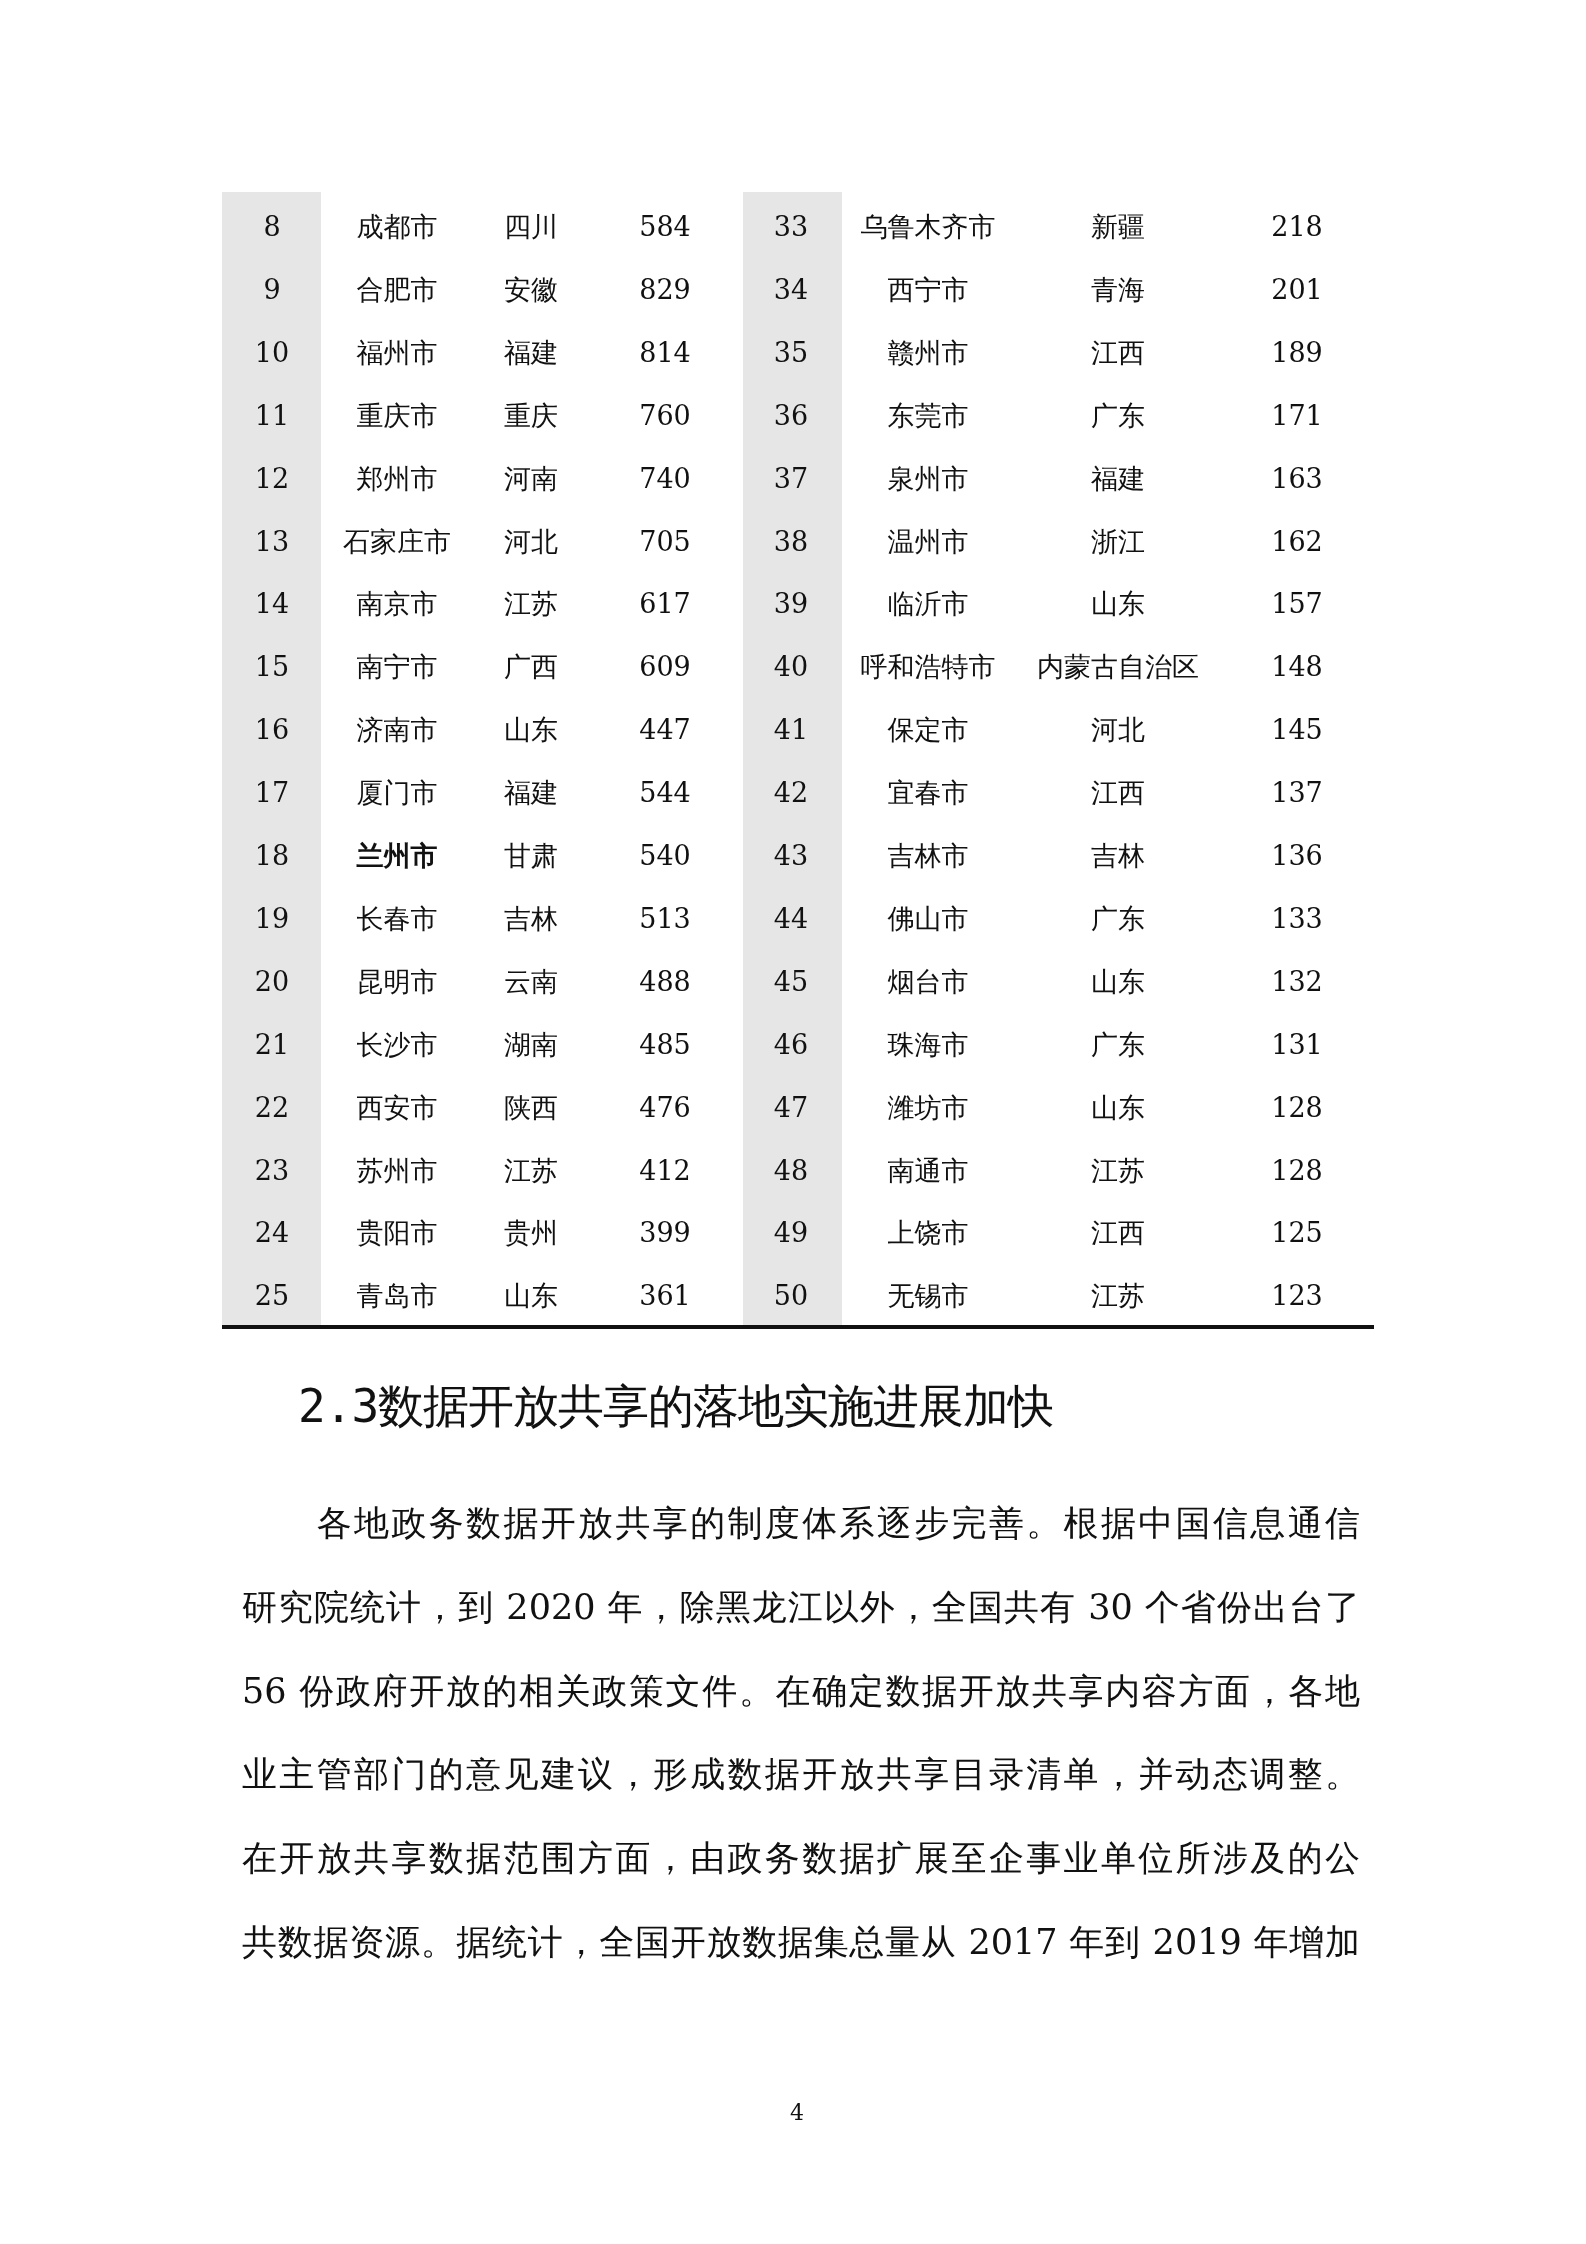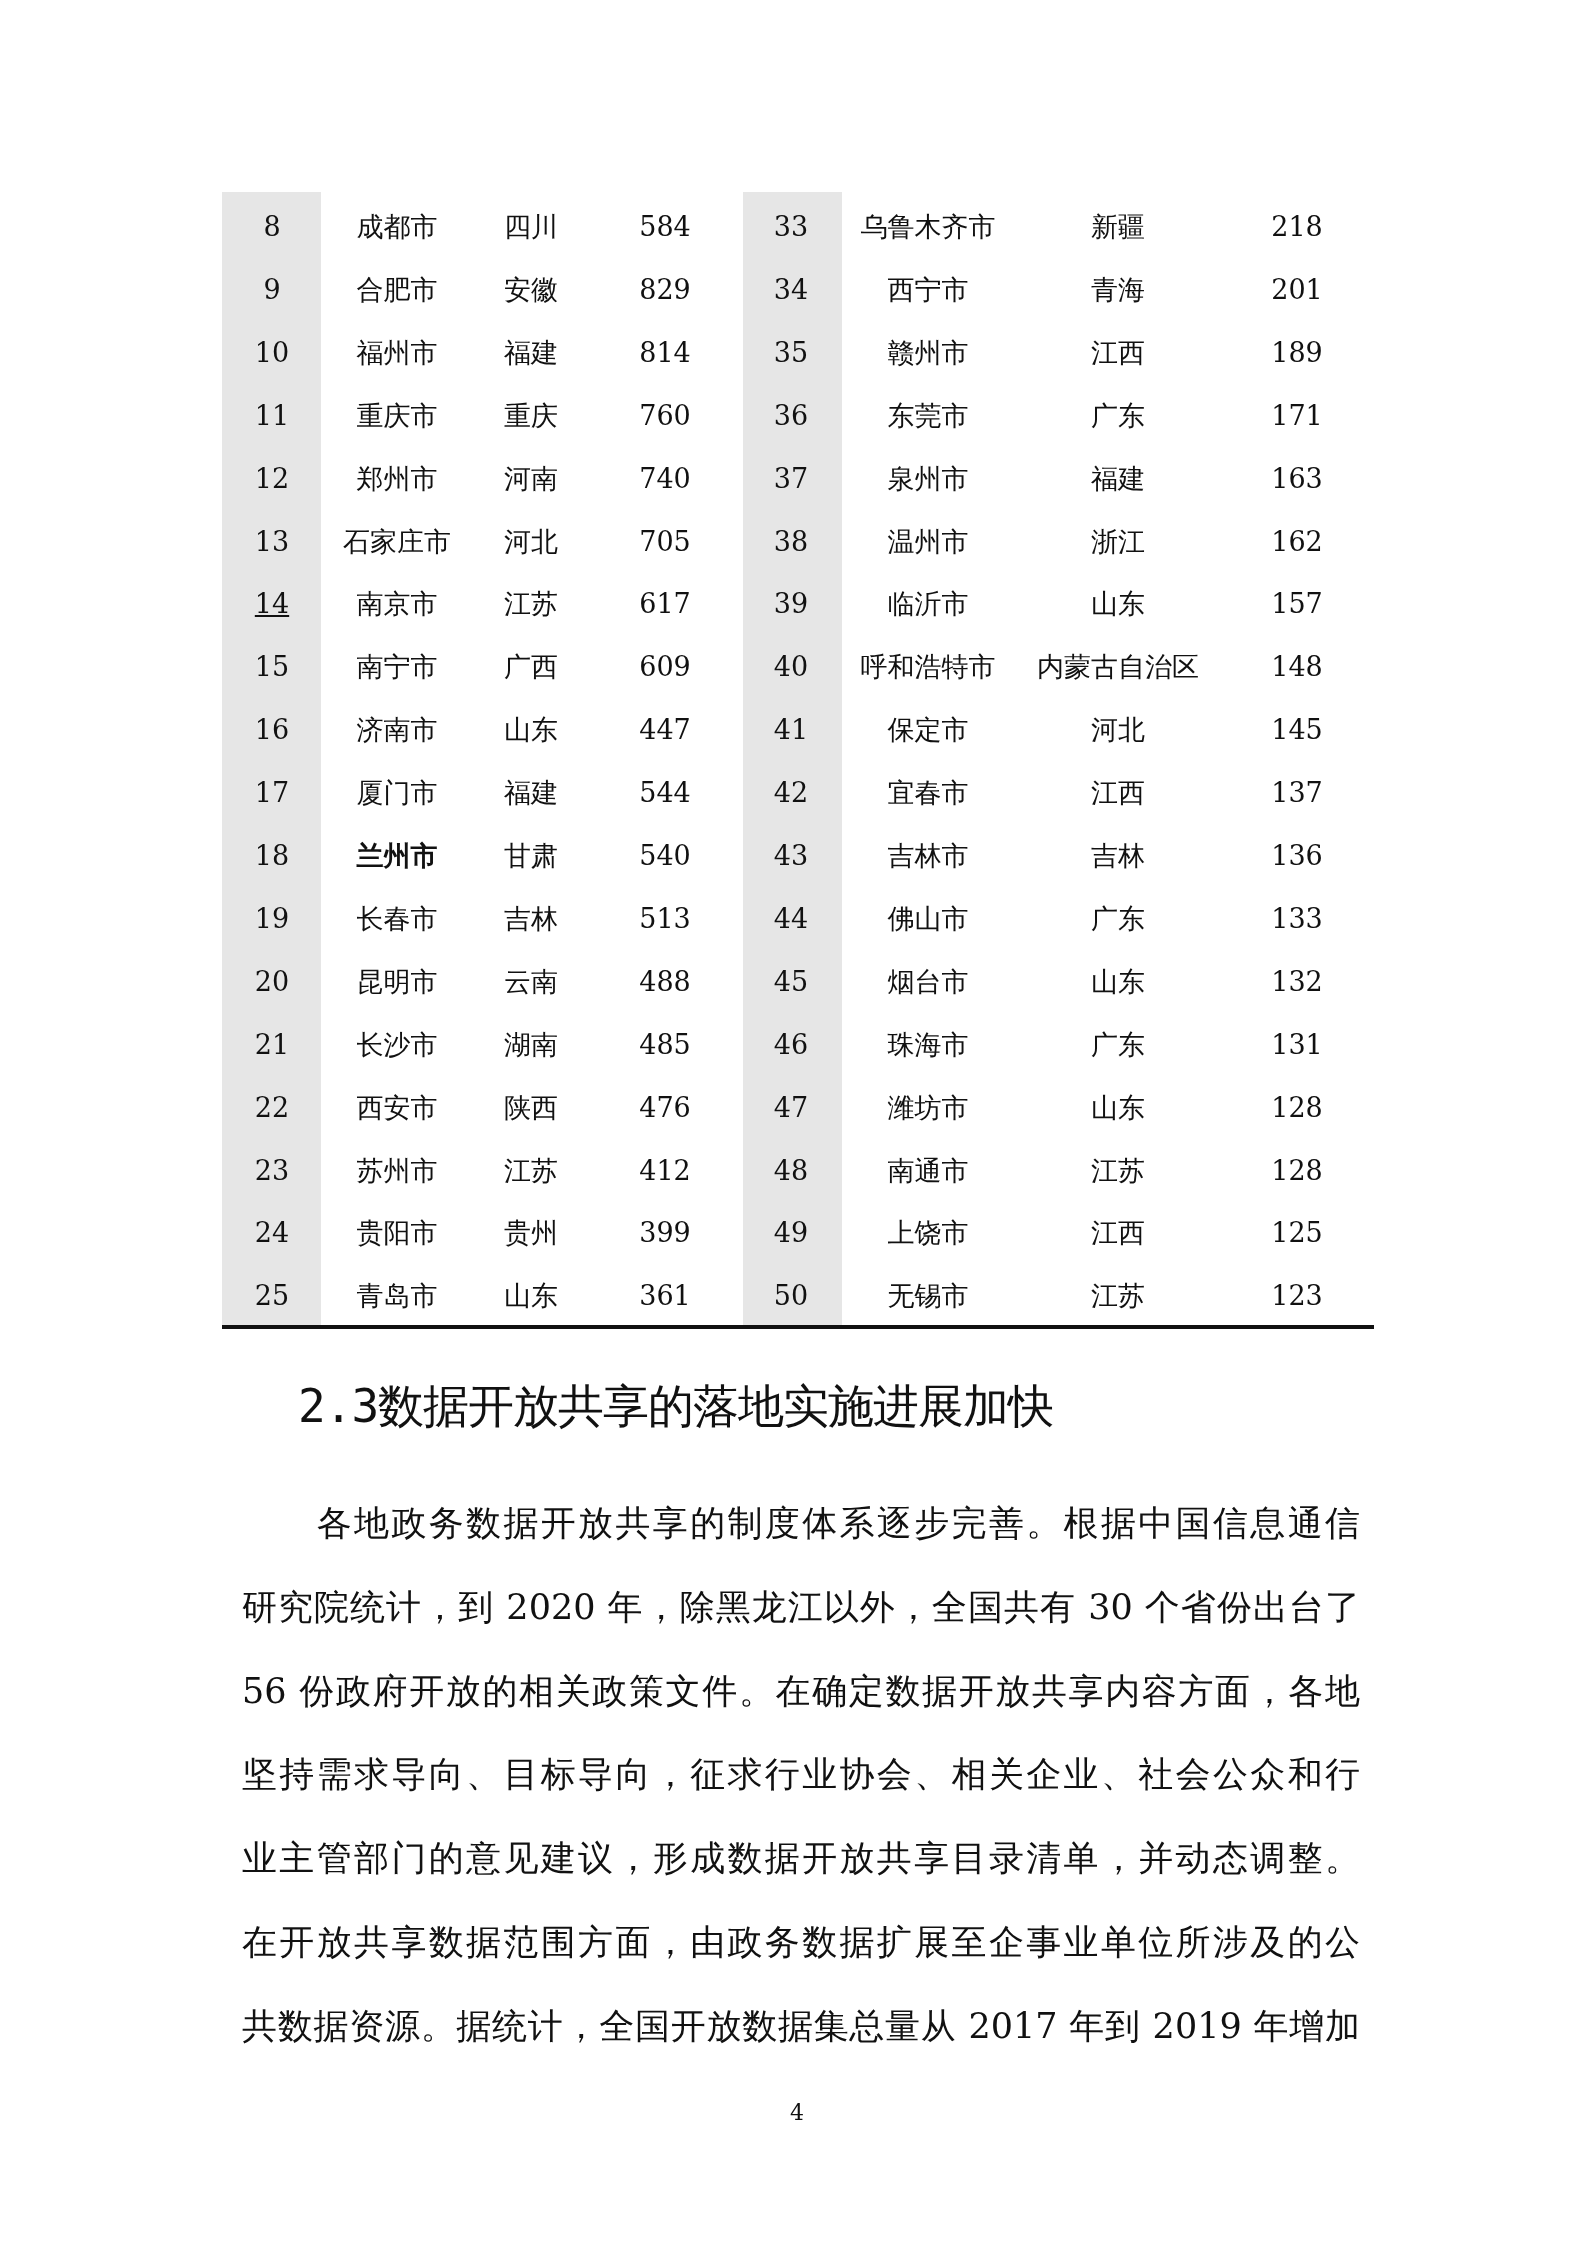--- a/index.html
+++ b/index.html
@@ -54,21 +54,21 @@
         <span class="cell" style="left: 209px; width: 200px;">河南</span>
         <span class="cell" style="left: 343px; width: 200px;">740</span>
       </div>
       <div class="row" style="top: 317.5px; left: 0px; width: 1152px;">
         <span class="cell" style="left: -50px; width: 200px;">13</span>
         <span class="cell" style="left: 75px; width: 200px;">石家庄市</span>
         <span class="cell" style="left: 209px; width: 200px;">河北</span>
         <span class="cell" style="left: 343px; width: 200px;">705</span>
       </div>
       <div class="row" style="top: 380.4px; left: 0px; width: 1152px;">
-        <span class="cell" style="left: -50px; width: 200px; text-decoration: underline;">14</span>
+        <span class="cell" style="left: -50px; width: 200px;">14</span>
         <span class="cell" style="left: 75px; width: 200px;">南京市</span>
         <span class="cell" style="left: 209px; width: 200px;">江苏</span>
         <span class="cell" style="left: 343px; width: 200px;">617</span>
       </div>
       <div class="row" style="top: 443.3px; left: 0px; width: 1152px;">
         <span class="cell" style="left: -50px; width: 200px;">15</span>
         <span class="cell" style="left: 75px; width: 200px;">南宁市</span>
         <span class="cell" style="left: 209px; width: 200px;">广西</span>
         <span class="cell" style="left: 343px; width: 200px;">609</span>
       </div>
@@ -245,19 +245,18 @@
     </div>
 </div>
 <div class="rule"></div>
 
 <div class="heading">2.3数据开放共享的落地实施进展加快</div>
 
 <div class="para" id="para">
     <span class="line">　　各地政务数据开放共享的制度体系逐步完善。根据中国信息通信</span>
     <span class="line">研究院统计，到 2020 年，除黑龙江以外，全国共有 30 个省份出台了</span>
     <span class="line">56 份政府开放的相关政策文件。在确定数据开放共享内容方面，各地</span>
-    <span class="line">坚持需求导向、目标导向，征求行业协会、相关企业、社会公众和行</span>
     <span class="line">业主管部门的意见建议，形成数据开放共享目录清单，并动态调整。</span>
     <span class="line">在开放共享数据范围方面，由政务数据扩展至企事业单位所涉及的公</span>
     <span class="line">共数据资源。据统计，全国开放数据集总量从 2017 年到 2019 年增加</span>
   </div>
 
 <div class="pageno">4</div>
 
 </body></html>

